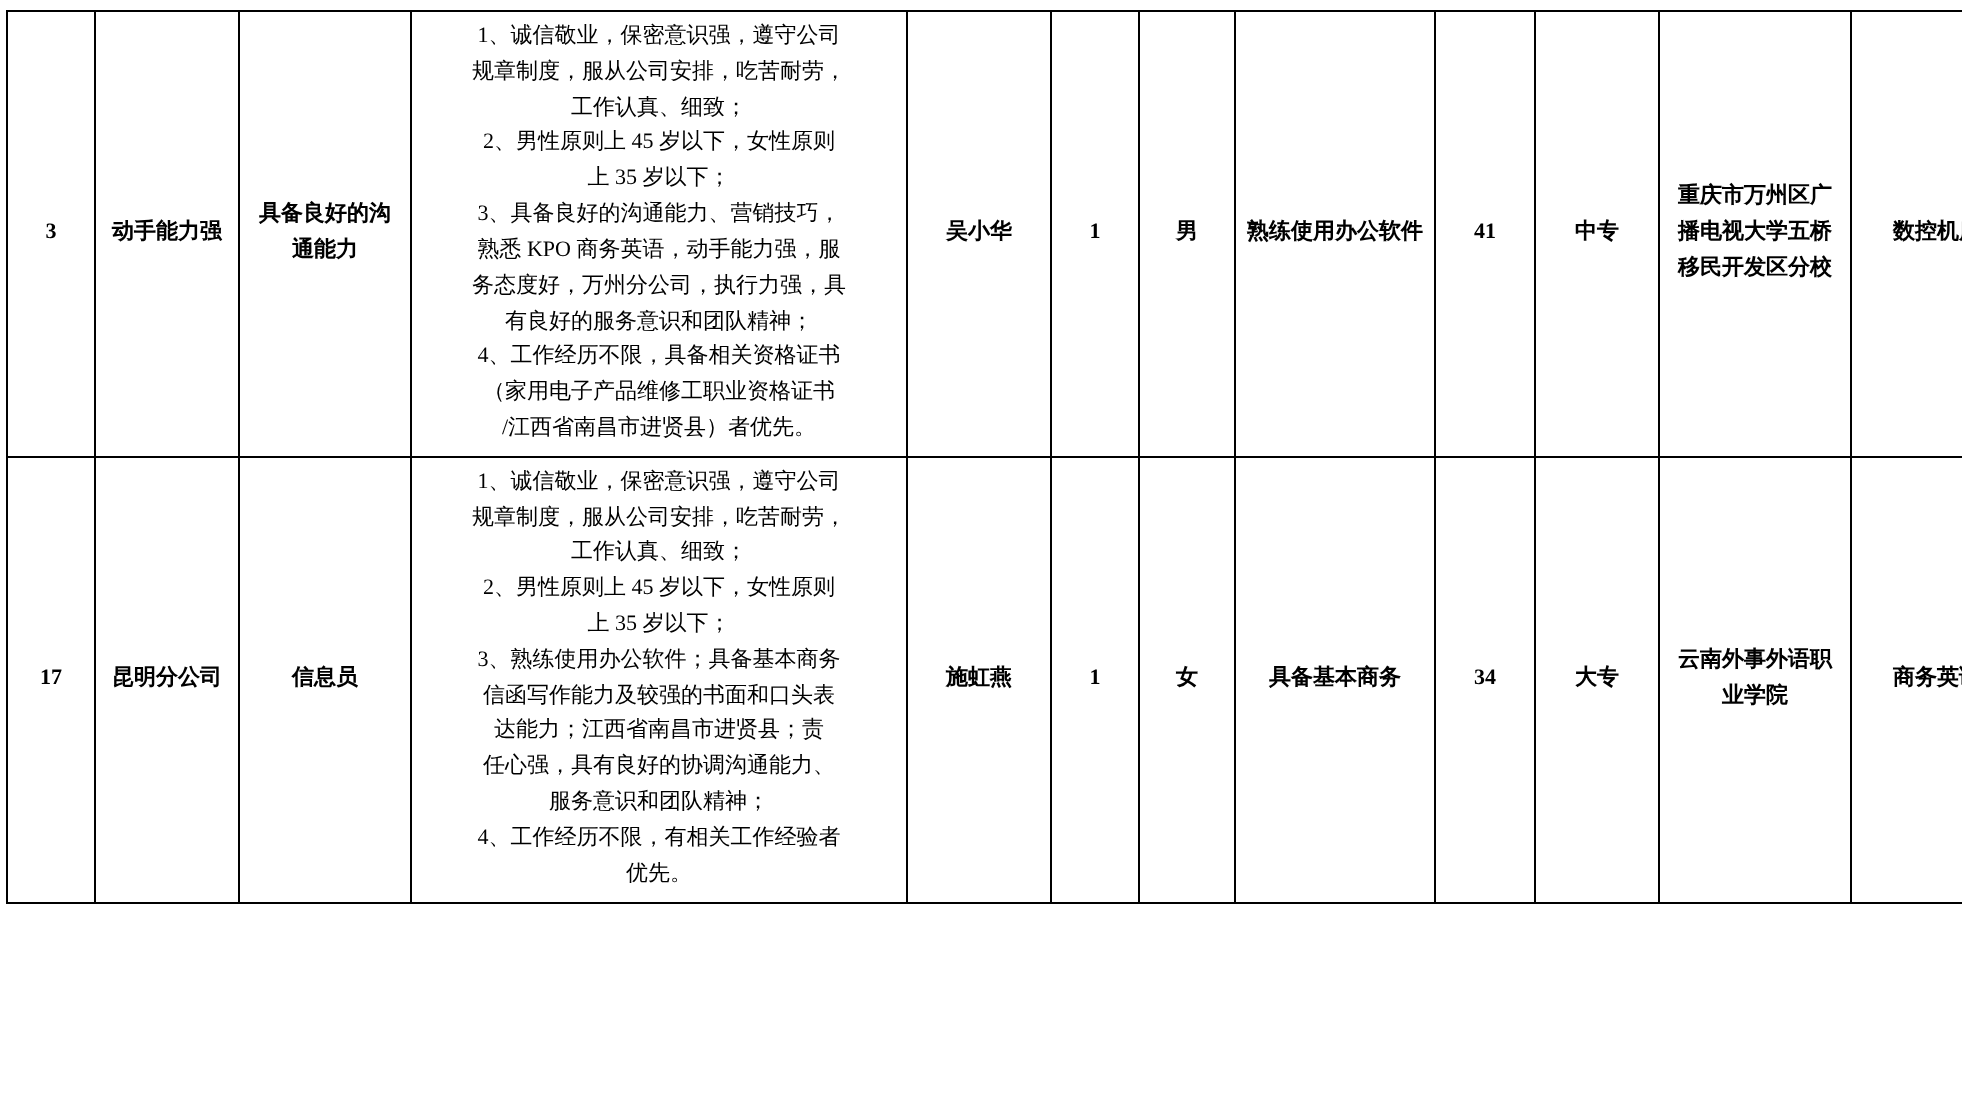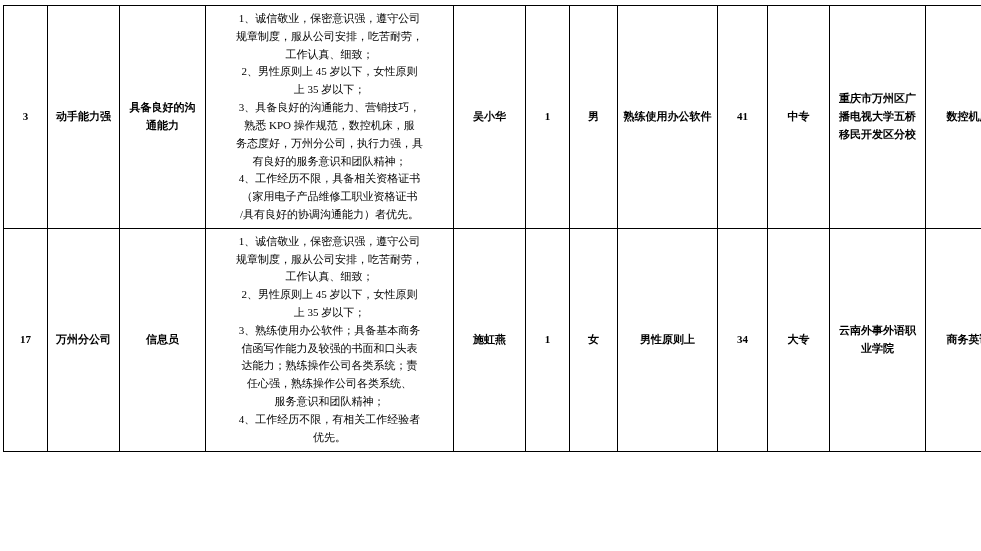--- a/index.html
+++ b/index.html
@@ -84,26 +84,26 @@
         <td>
             <span class="cell-text">具备良好的沟通能力</span>
           </td>
         <td class="req-cell">
           <span class="req-line">1、诚信敬业，保密意识强，遵守公司</span>
           <span class="req-line">规章制度，服从公司安排，吃苦耐劳，</span>
           <span class="req-line">工作认真、细致；</span>
           <span class="req-line">2、男性原则上 45 岁以下，女性原则</span>
           <span class="req-line">上 35 岁以下；</span>
           <span class="req-line">3、具备良好的沟通能力、营销技巧，</span>
-          <span class="req-line">熟悉 KPO 操作规范，数控机床，服</span>
+          <span class="req-line">熟悉 KPO 商务英语，动手能力强，服</span>
           <span class="req-line">务态度好，万州分公司，执行力强，具</span>
           <span class="req-line">有良好的服务意识和团队精神；</span>
           <span class="req-line">4、工作经历不限，具备相关资格证书</span>
           <span class="req-line">（家用电子产品维修工职业资格证书</span>
-          <span class="req-line">/具有良好的协调沟通能力）者优先。</span>
+          <span class="req-line">/江西省南昌市进贤县）者优先。</span>
         </td>
         <td>
             <span class="cell-text">吴小华</span>
           </td>
         <td>
             <span class="cell-text">1</span>
           </td>
         <td>
             <span class="cell-text">男</span>
           </td>
@@ -121,50 +121,50 @@
           </td>
         <td>
             <span class="cell-text">数控机床</span>
           </td>
       </tr>
       <tr>
         <td>
             <span class="cell-text">17</span>
           </td>
         <td>
-            <span class="cell-text">万州分公司</span>
+            <span class="cell-text">昆明分公司</span>
           </td>
         <td>
             <span class="cell-text">信息员</span>
           </td>
         <td class="req-cell">
           <span class="req-line">1、诚信敬业，保密意识强，遵守公司</span>
           <span class="req-line">规章制度，服从公司安排，吃苦耐劳，</span>
           <span class="req-line">工作认真、细致；</span>
           <span class="req-line">2、男性原则上 45 岁以下，女性原则</span>
           <span class="req-line">上 35 岁以下；</span>
           <span class="req-line">3、熟练使用办公软件；具备基本商务</span>
           <span class="req-line">信函写作能力及较强的书面和口头表</span>
-          <span class="req-line">达能力；熟练操作公司各类系统；责</span>
-          <span class="req-line">任心强，熟练操作公司各类系统、</span>
+          <span class="req-line">达能力；江西省南昌市进贤县；责</span>
+          <span class="req-line">任心强，具有良好的协调沟通能力、</span>
           <span class="req-line">服务意识和团队精神；</span>
           <span class="req-line">4、工作经历不限，有相关工作经验者</span>
           <span class="req-line">优先。</span>
         </td>
         <td>
             <span class="cell-text">施虹燕</span>
           </td>
         <td>
             <span class="cell-text">1</span>
           </td>
         <td>
             <span class="cell-text">女</span>
           </td>
         <td>
-            <span class="cell-text">男性原则上</span>
+            <span class="cell-text">具备基本商务</span>
           </td>
         <td>
             <span class="cell-text">34</span>
           </td>
         <td>
             <span class="cell-text">大专</span>
           </td>
         <td>
             <span class="cell-text">云南外事外语职业学院</span>
           </td>

